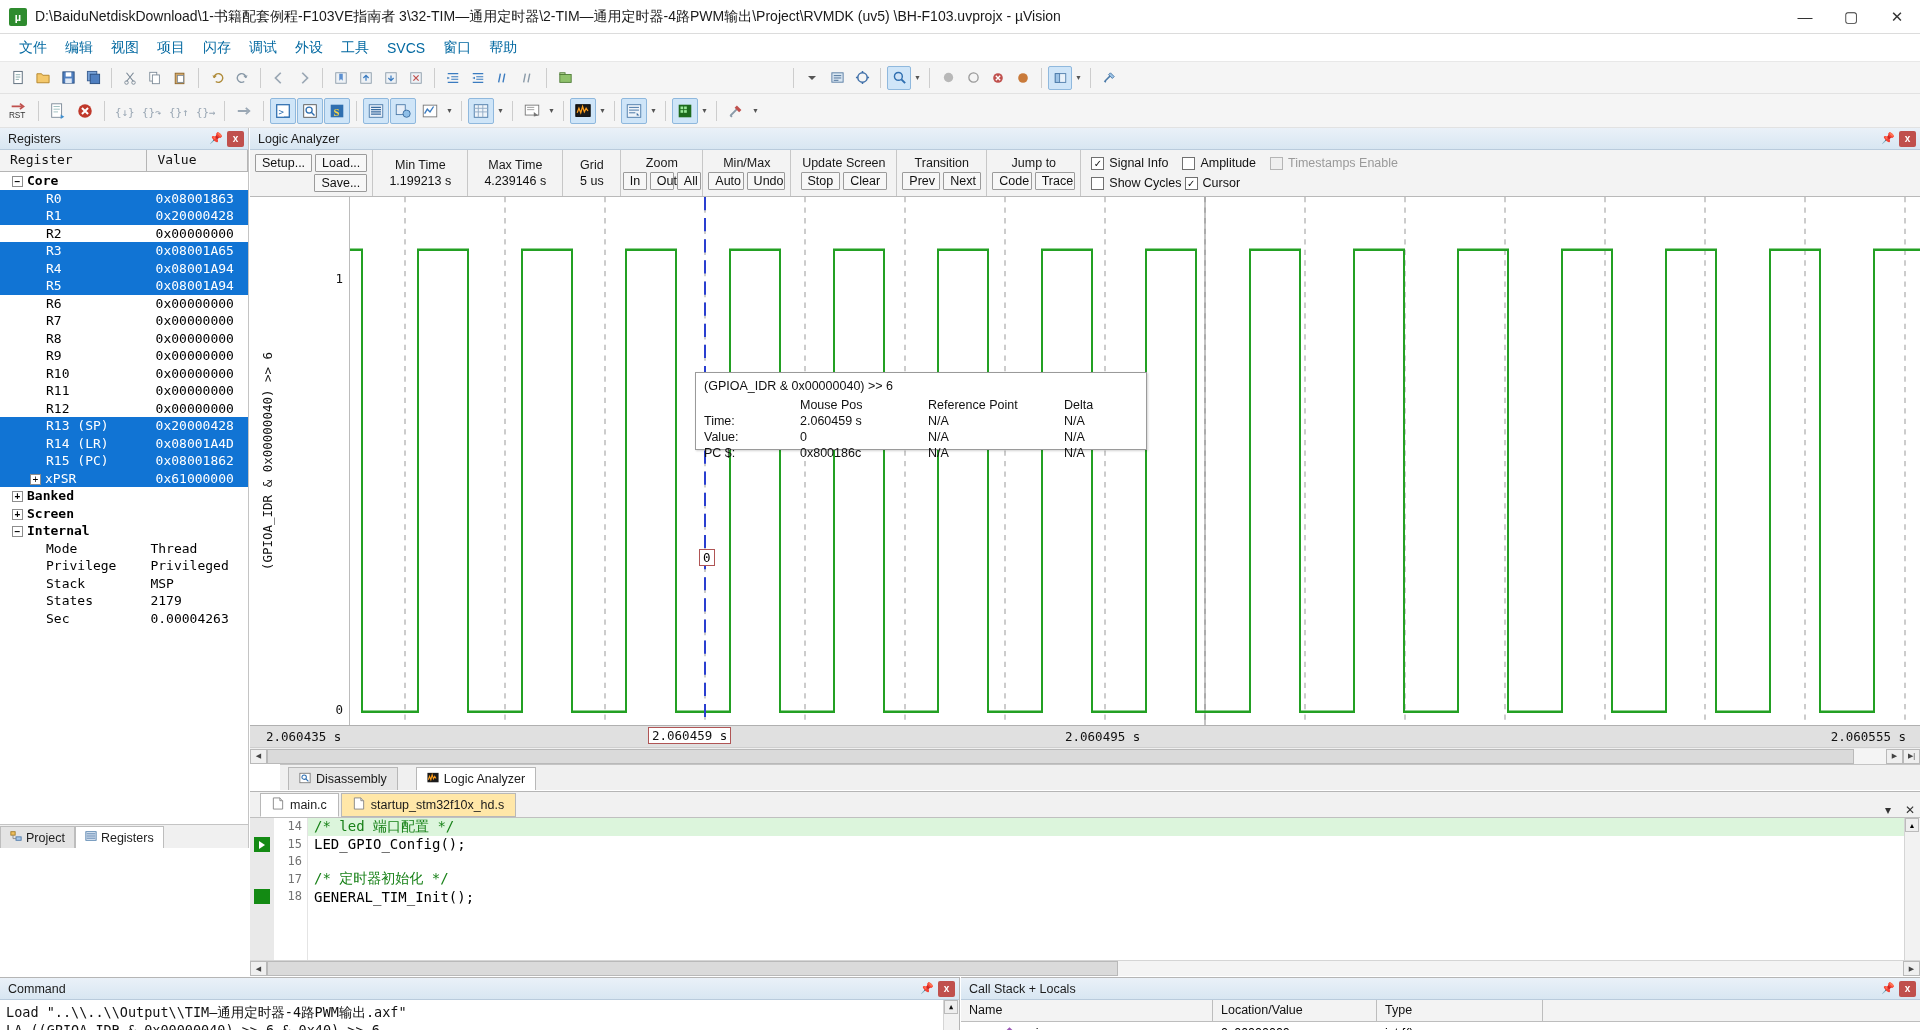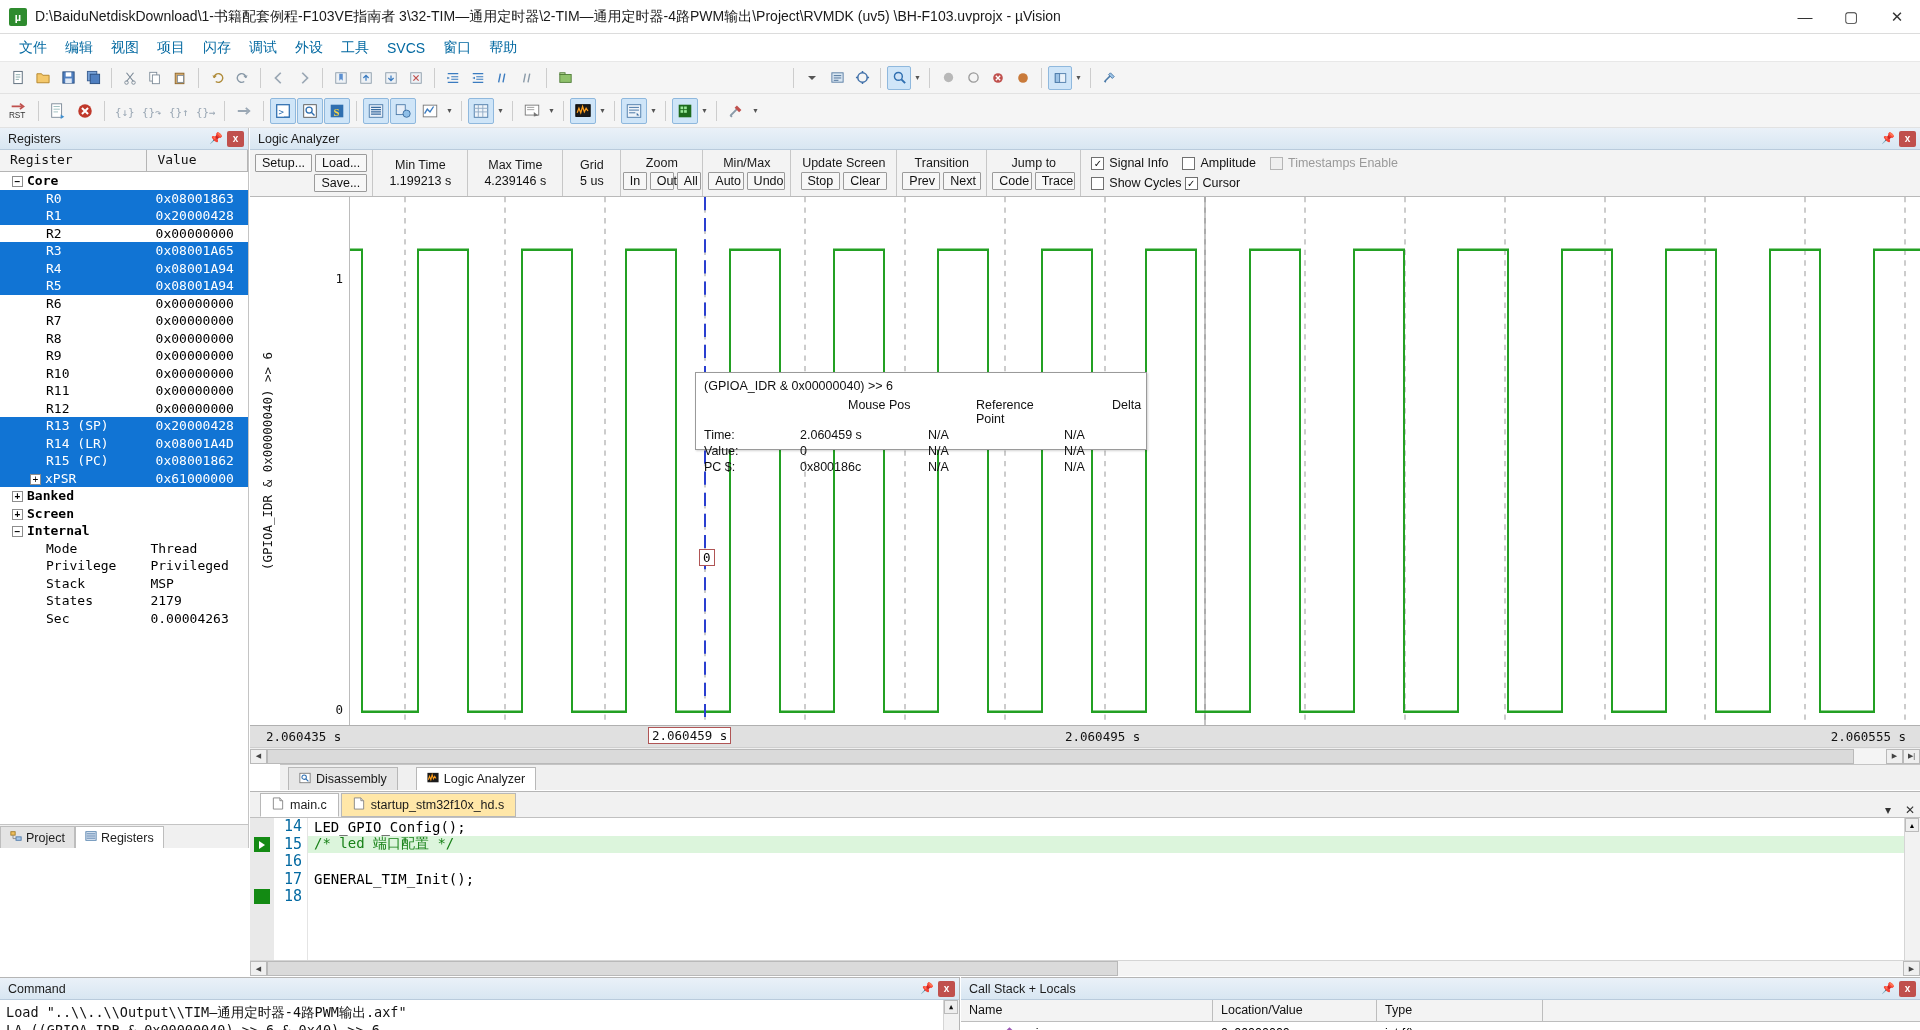--- a/index.html
+++ b/index.html
@@ -145,21 +145,21 @@
   .la-scale-0 { position: absolute; right: 6px; bottom: 8px; font-size: 12.5px; color:#111;
                 font-family: "DejaVu Sans Mono", monospace; }
   .la-plot { flex: 1; position: relative; background: #fff; overflow: hidden; }
   .la-tooltip {
     position: absolute; left: 345px; top: 175px; width: 452px; height: 78px;
     background: #fff; border: 1px solid #9a9a9a;
     font-size: 12.5px; color: #111; padding: 6px 8px; box-shadow: 1px 1px 2px rgba(0,0,0,.18);
   }
   .tt-title { margin-bottom: 5px; }
   .tt-grid { display: grid; grid-template-columns: 96px 128px 136px 70px; row-gap: 2px; }
-  .tt-grid .hd { color: #111; margin-left: 48px; }
+  .tt-grid .hd { color: #111; }
   .la-axis {
     height: 22px; background: #e0e0e0; border-top: 1px solid #b0b0b0;
     position: relative; font-family: "DejaVu Sans Mono", monospace; font-size: 12.5px; color: #111;
   }
   .la-axis span { position: absolute; top: 3px; }
   .cursor-box {
     position: absolute; top: 1px; border: 1px solid #b05555; background:#fff;
     padding: 0 3px; font-family:"DejaVu Sans Mono", monospace; font-size: 12.5px;
   }
   .la-hscroll {
@@ -202,21 +202,21 @@
   .edtab.orange { background: #ffe7a8; }
   .ed-tabs .sp { flex: 1; }
   .ed-ctl { width: 20px; text-align:center; color:#333; font-size: 12px; }
   .ed-body { flex: 1; display: flex; position: relative; overflow: hidden; }
   .ed-gutter { width: 34px; background: #fff; border-right: 1px solid #e4e4e4; position: relative; }
   .ed-marks { width: 24px; background: #e9e9e9; position: relative; }
   .ed-lines { flex: 1; position: relative; font-family: "DejaVu Sans Mono", monospace; font-size: 14px; }
   .ed-line { height: 17.5px; display: flex; align-items: center; white-space: pre; padding-left: 6px; }
   .ed-line.hl { background: #dcf5dc; }
   .ln-no { width: 34px; text-align: right; padding-right: 6px;
-           font-family: "DejaVu Sans Mono", monospace; font-size: 15px; color: #0369a1; }
+           font-family: "DejaVu Sans Mono", monospace; font-size: 12px; color: #737373; }
   .cmt { color: #178117; }
   .ed-vscroll { width: 16px; background: #f2f2f2; border-left: 1px solid #d5d5d5; }
   .ed-hscroll { height: 16px; background: #f0f0f0; display:flex; align-items:center;
                 border-top: 1px solid #d5d5d5; }
   .marker-run {
     position: absolute; left: 4px; width: 16px; height: 15px; background: #138a13;
     display:flex; align-items:center; justify-content:center;
   }
   .marker-run::after { content:''; border-left: 6px solid #fff;
     border-top: 4px solid transparent; border-bottom: 4px solid transparent; }
@@ -995,23 +995,24 @@
           <div id="ed-nums">
               <div class="ln-no" style="height: 17.5px; line-height: 17.5px;">14</div>
               <div class="ln-no" style="height: 17.5px; line-height: 17.5px;">15</div>
               <div class="ln-no" style="height: 17.5px; line-height: 17.5px;">16</div>
               <div class="ln-no" style="height: 17.5px; line-height: 17.5px;">17</div>
               <div class="ln-no" style="height: 17.5px; line-height: 17.5px;">18</div>
             </div>
         </div>
         <div class="ed-lines">
           <div id="ed-code">
+              <div class="ed-line hl"><span class="cmt">/* led 端口配置 */</span></div>
               <div class="ed-line"><span>LED_GPIO_Config();</span></div>
-              <div class="ed-line hl"><span class="cmt">/* led 端口配置 */</span></div>
               <div class="ed-line"><span></span></div>
+              <div class="ed-line"><span class="cmt">/* 定时器初始化 */</span></div>
               <div class="ed-line"><span>GENERAL_TIM_Init();</span></div>
             </div>
         </div>
         <div class="ed-vscroll">
           <div style="width:14px;height:14px;border:1px solid #bbb;background:#eee;display:flex;align-items:center;justify-content:center;font-size:7px">▲</div>
         </div>
       </div>
       <div class="ed-hscroll">
         <div class="sb-arrow">◀</div>
         <div class="sb-track">

